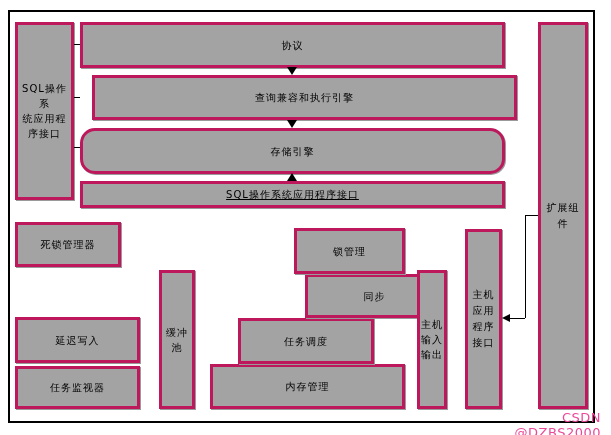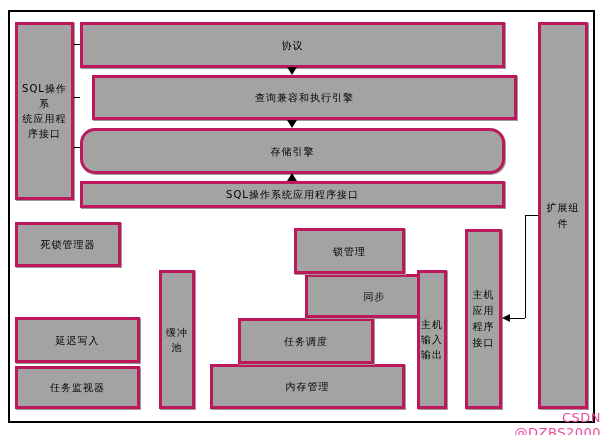--- a/index.html
+++ b/index.html
@@ -61,21 +61,21 @@
 
   <div class="box" style="left:80px;top:22px;width:425px;height:46px;">
     <span class="lbl">协议</span>
   </div>
   <div class="box" style="left:68px;top:75px;width:425px;height:45px;margin-left:24px;">
     <span class="lbl">查询兼容和执行引擎</span>
   </div>
   <div class="box" style="left:80px;top:128px;width:425px;height:46px;border-radius:15px;">
     <span class="lbl">存储引擎</span>
   </div>
-  <div class="box" style="left:80px;top:181px;width:425px;height:27px;">
+  <div class="box" style="left:80px;top:181px;width:425px;height:27px;text-decoration:underline;">
     <span class="lbl">SQL操作系统应用程序接口</span>
   </div>
 
   <div class="arr-down" style="left:287px;top:67px;"></div>
   <div class="arr-down" style="left:287px;top:120px;"></div>
   <div class="arr-up" style="left:287px;top:173px;"></div>
 
   <div class="box" style="left:15px;top:222px;width:106px;height:45px;">
     <span class="lbl">死锁管理器</span>
   </div>

